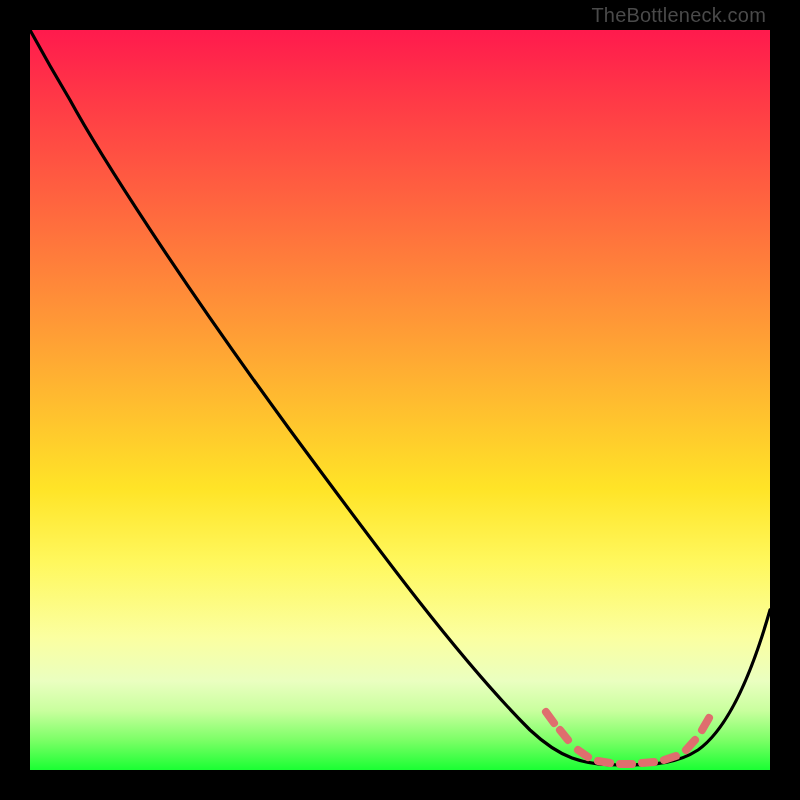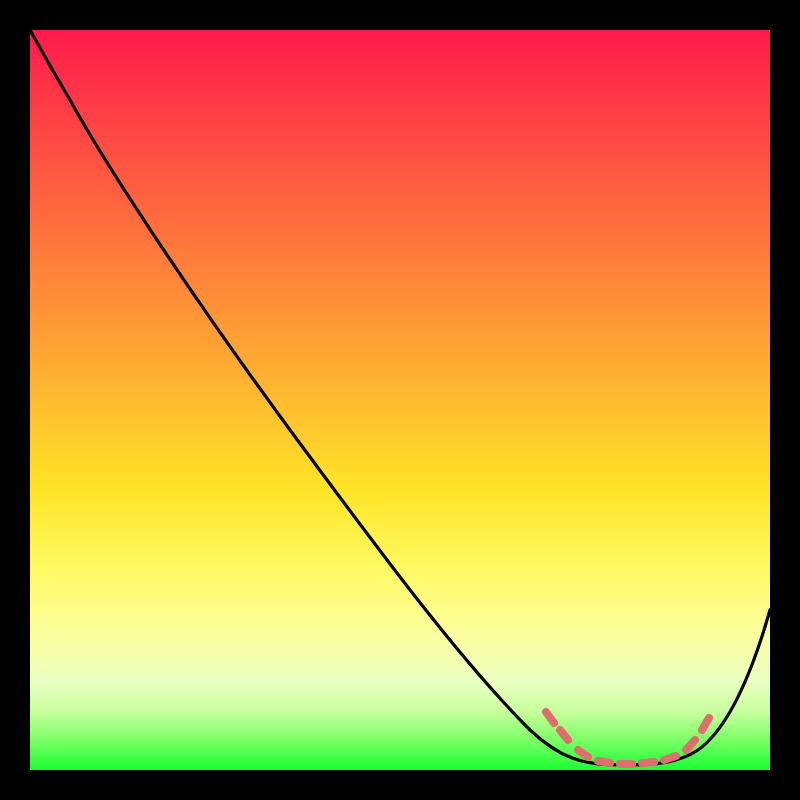--- a/index.html
+++ b/index.html
@@ -80,13 +80,14 @@
         <line x1="548" y1="720" x2="558" y2="727"></line>
         <line x1="568" y1="731" x2="580" y2="733"></line>
         <line x1="590" y1="734" x2="602" y2="734"></line>
         <line x1="612" y1="733" x2="624" y2="732"></line>
         <line x1="634" y1="730" x2="646" y2="726"></line>
         <line x1="656" y1="720" x2="665" y2="710"></line>
         <line x1="672" y1="700" x2="679" y2="688"></line>
       </g>
     </svg>
   </div>
+  <div class="watermark">TheBottleneck.com</div>
 </div>
 
 </body></html>

